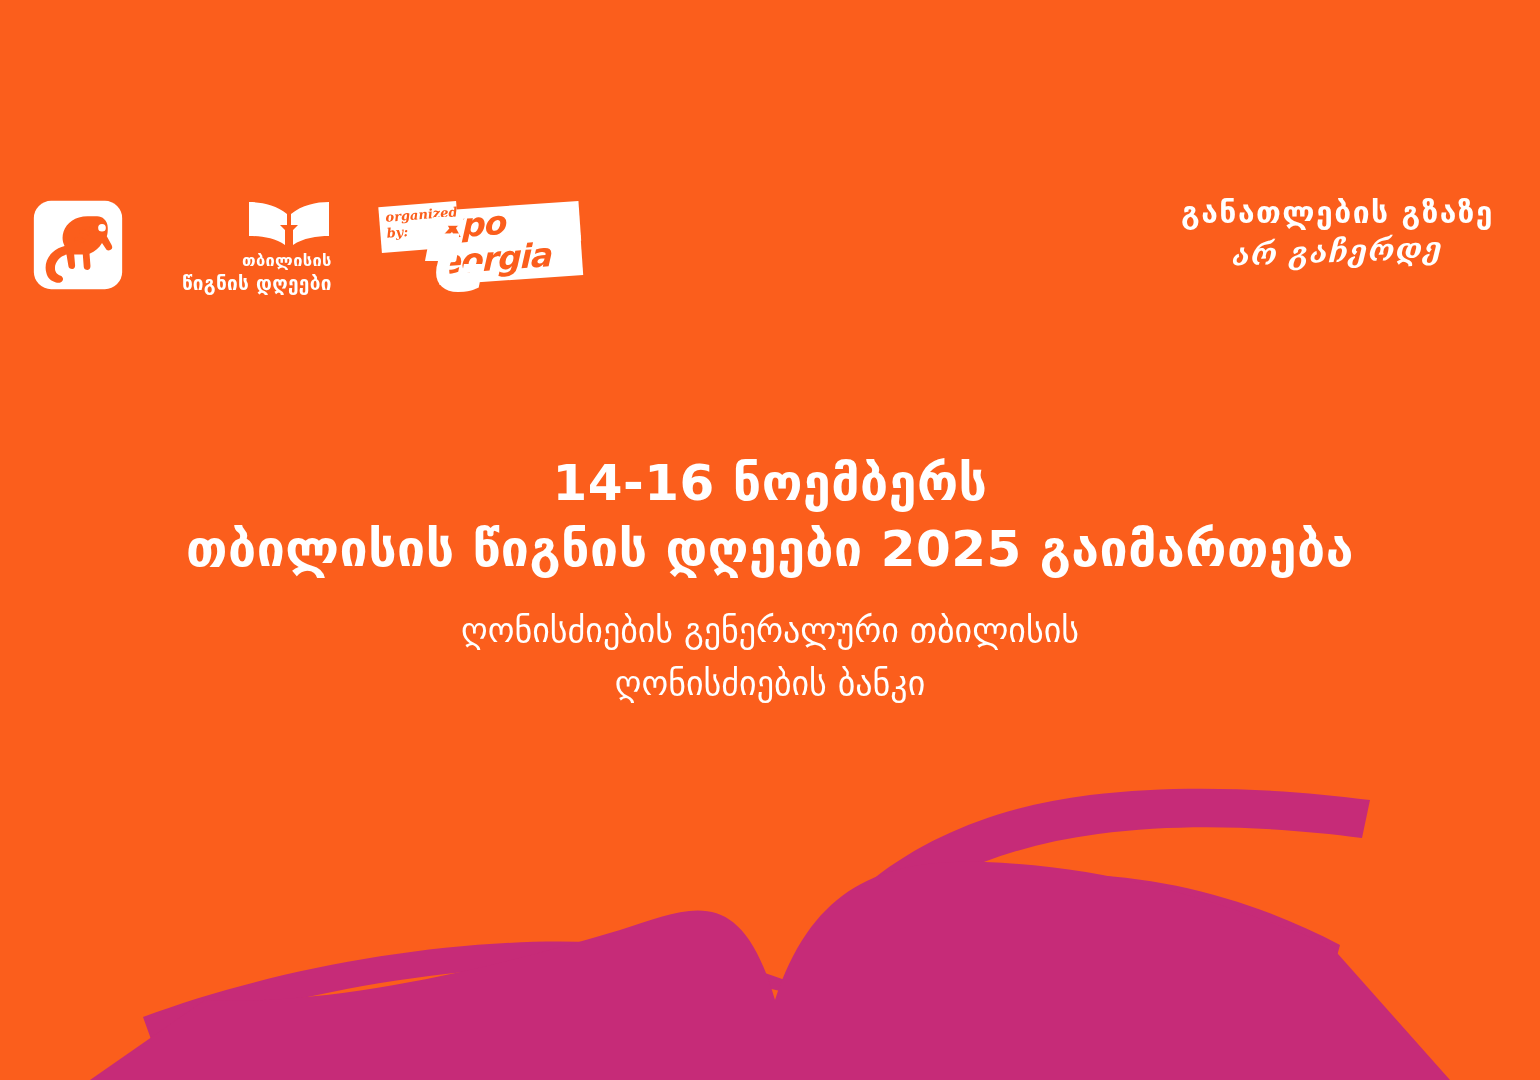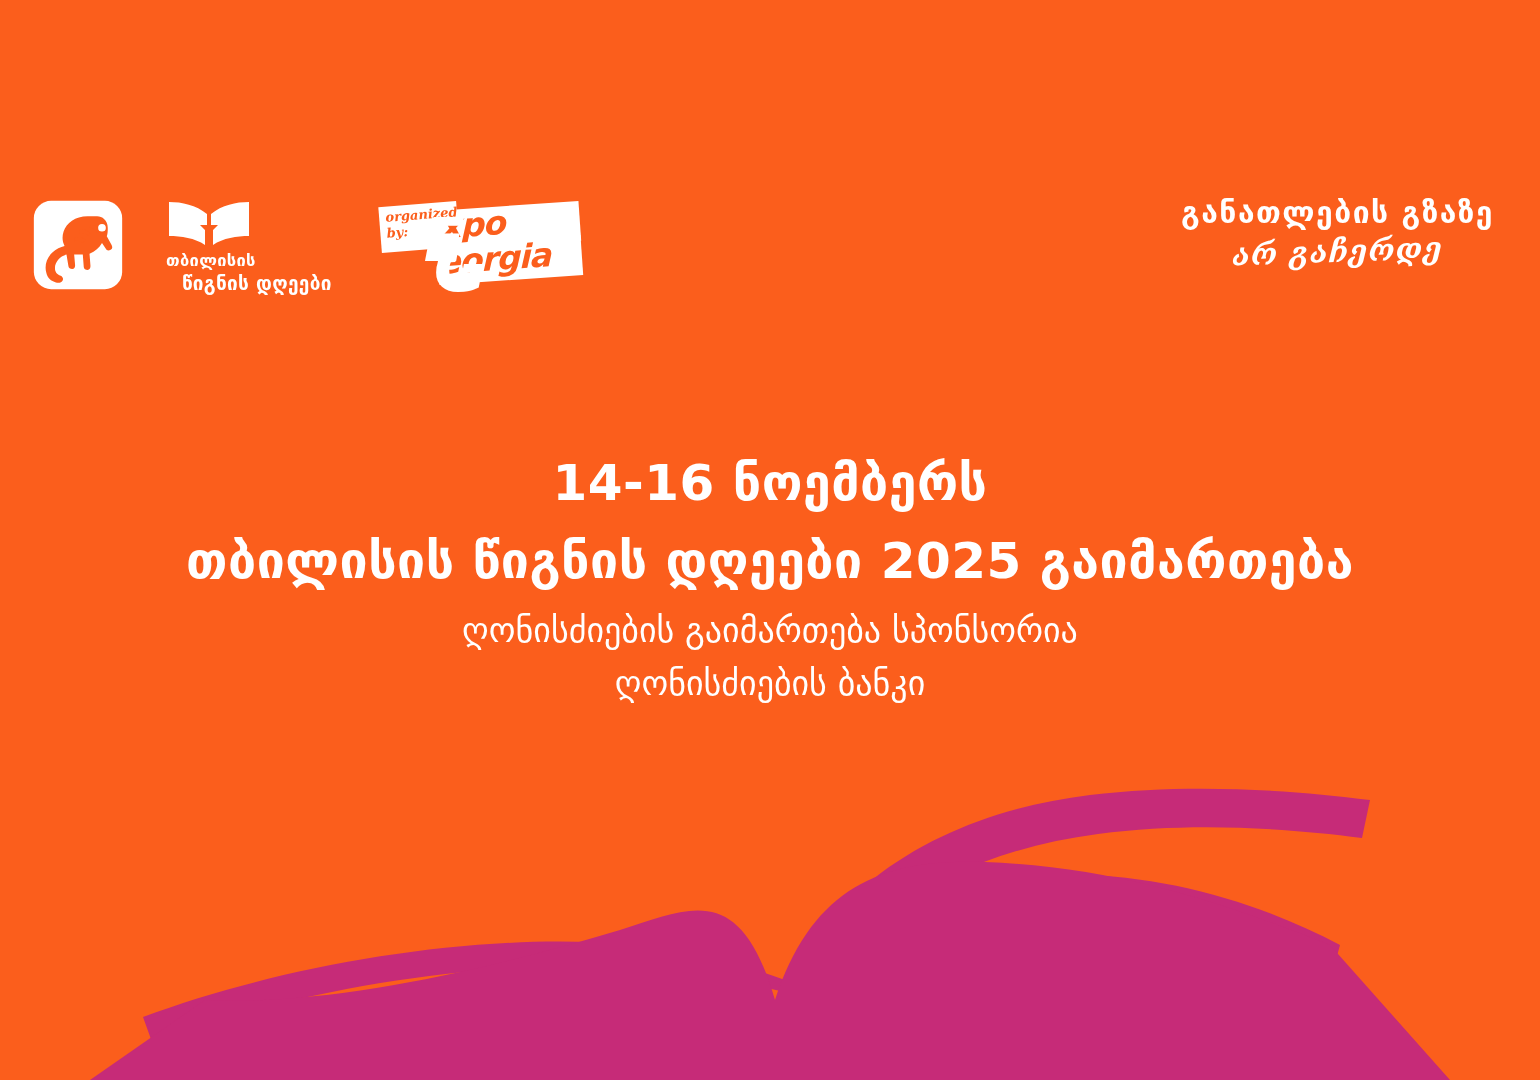--- a/index.html
+++ b/index.html
@@ -42,21 +42,21 @@
     height:110px;
   }
 
   
   .lion-mark { width:96px; height:96px; display:block; }
 
   
   #bookdays-logo {
     display:flex;
     flex-direction:column;
-    align-items:flex-start;
+    align-items:flex-end;
     gap:4px;
     padding-top:4px;
   }
   #bookdays-logo .mark { width:86px; height:48px; display:block; }
   #bookdays-logo .l1 {
     color:#ffffff;
     font-size:16.5px;
     font-weight:700;
     letter-spacing:.3px;
     line-height:1.05;
@@ -186,21 +186,21 @@
     font-weight:900;
     letter-spacing:.5px;
     line-height:1.18;
     white-space:nowrap;
   }
   #headline .title-line {
     font-size:50px;
     font-weight:900;
     letter-spacing:.5px;
     line-height:1.18;
-    margin-top:19px;
+    margin-top:7px;
     white-space:nowrap;
   }
 
   #subhead {
     position:absolute;
     left:0; right:0;
     top:604px;
     text-align:center;
     color:#ffffff;
   }
@@ -262,21 +262,21 @@
     <div class="line1">განათლების გზაზე</div>
     <div class="line2">არ გაჩერდე</div>
   </div>
 
   <div id="headline">
     <div class="date-line">14-16 ნოემბერს</div>
     <div class="title-line">თბილისის წიგნის დღეები 2025 გაიმართება</div>
   </div>
 
   <div id="subhead">
-    <div class="sub-line">ღონისძიების გაიმართება სპონსორია</div>
+    <div class="sub-line">ღონისძიების გენერალური თბილისის</div>
     <div class="sub-line">ღონისძიების ბანკი</div>
   </div>
 
   <svg id="book-graphic" viewBox="0 0 1540 300" preserveAspectRatio="none">
 
     <path fill="#C62B78" d="M143 237 C 300 178 540 140 700 175 C 770 191 830 215 880 245
              C 830 223 770 205 700 196 C 545 168 310 203 152 262 Z"></path>
 
     <path fill="#C62B78" d="M782 1000 C 830 880 950 812 1090 795 C 1190 783 1290 790 1370 800
              L 1362 838 C 1285 828 1190 822 1098 834 C 966 851 858 912 800 1010 Z" transform="translate(0,-780)"></path>

